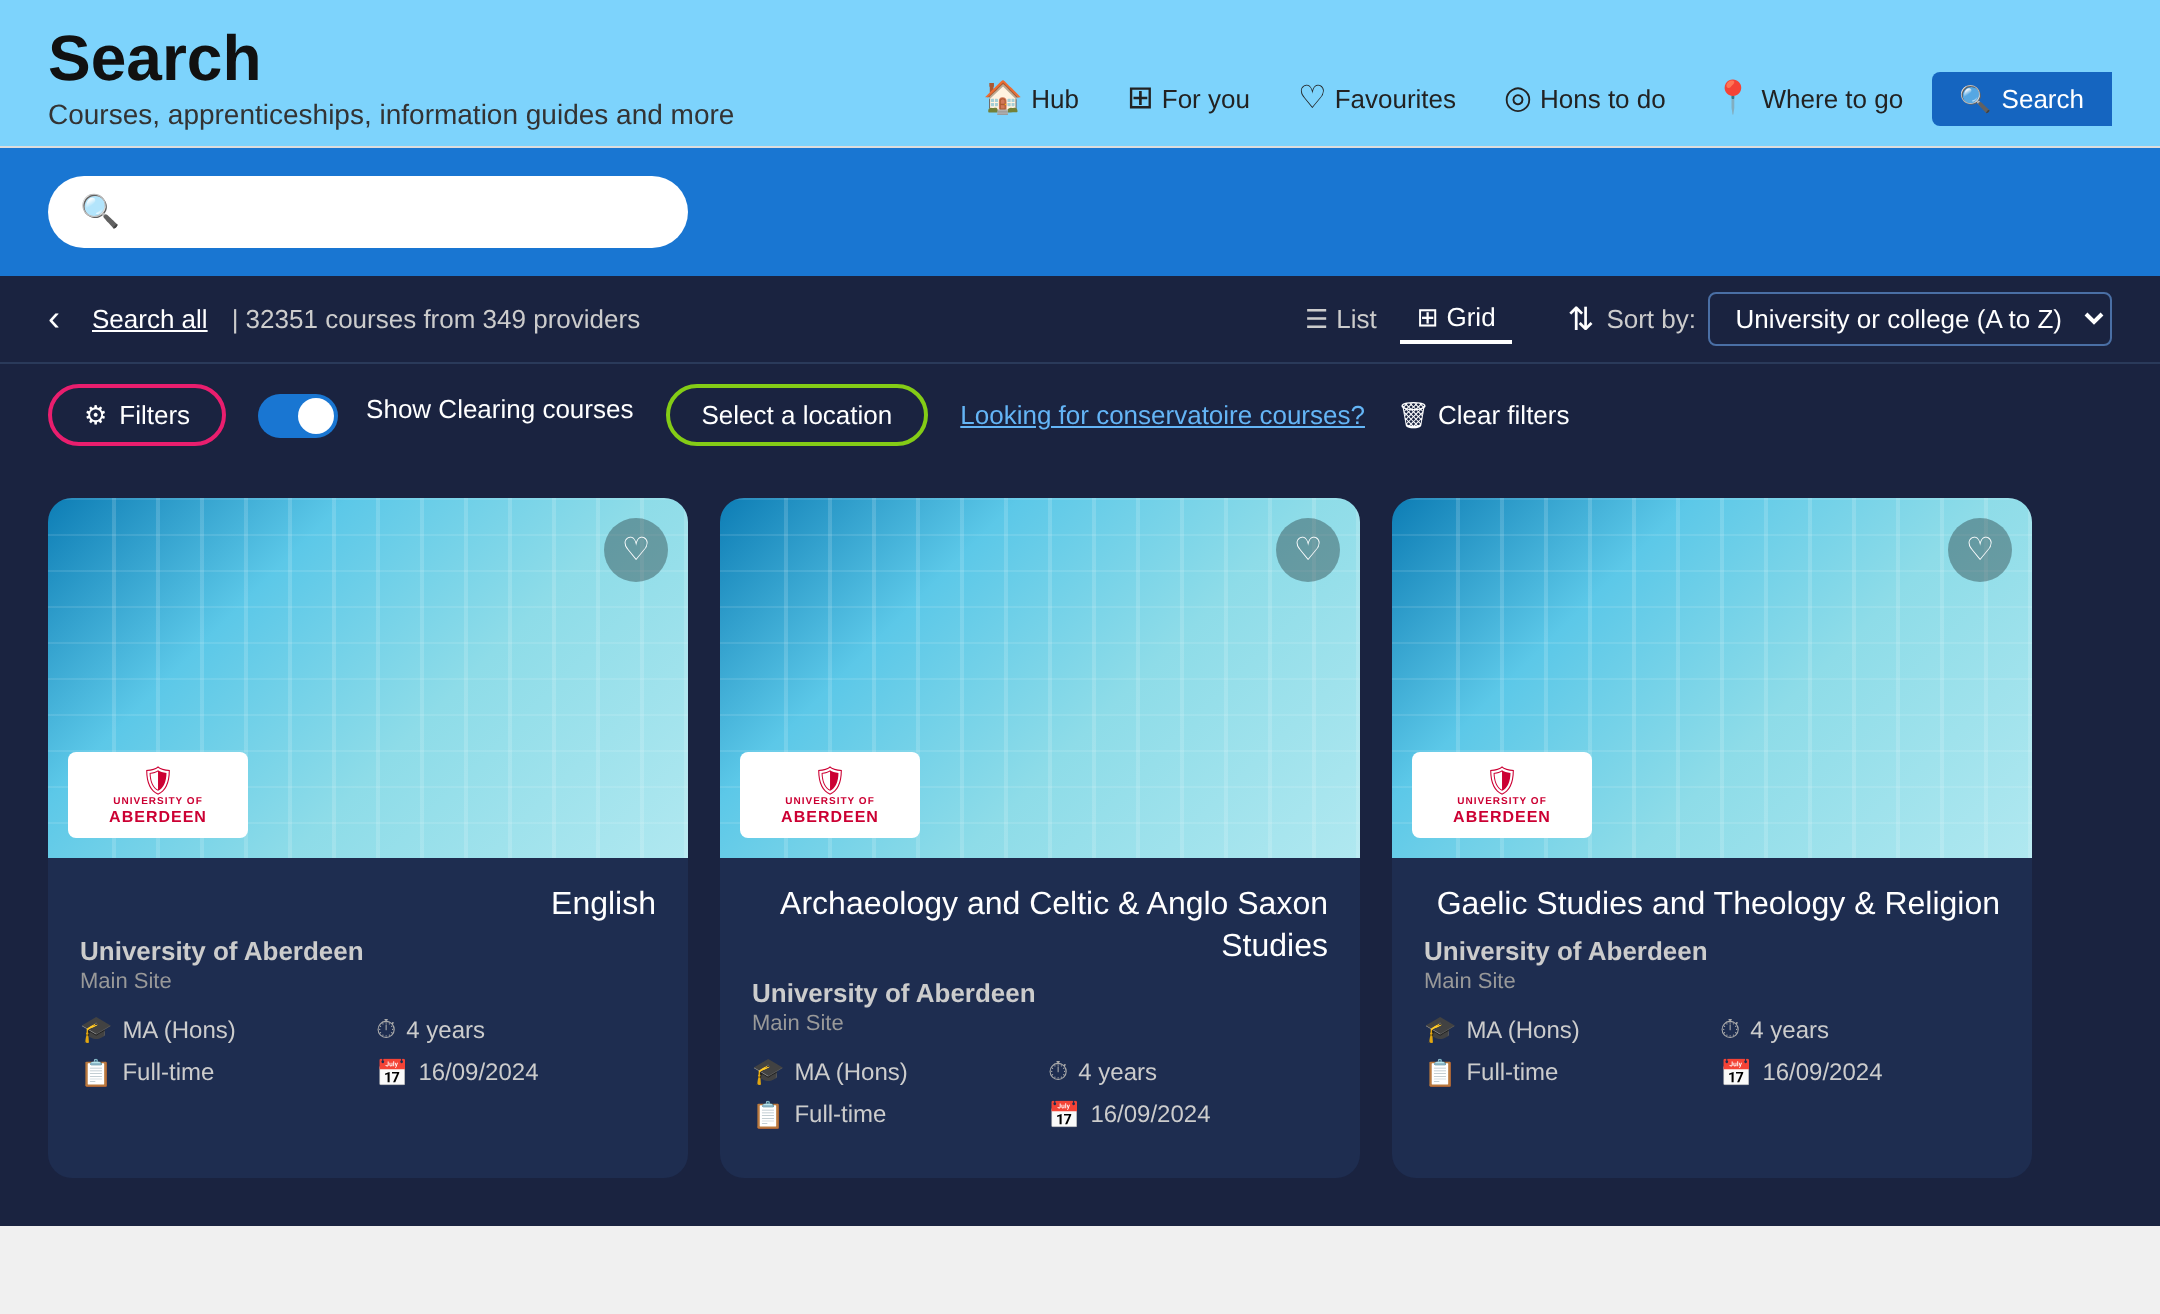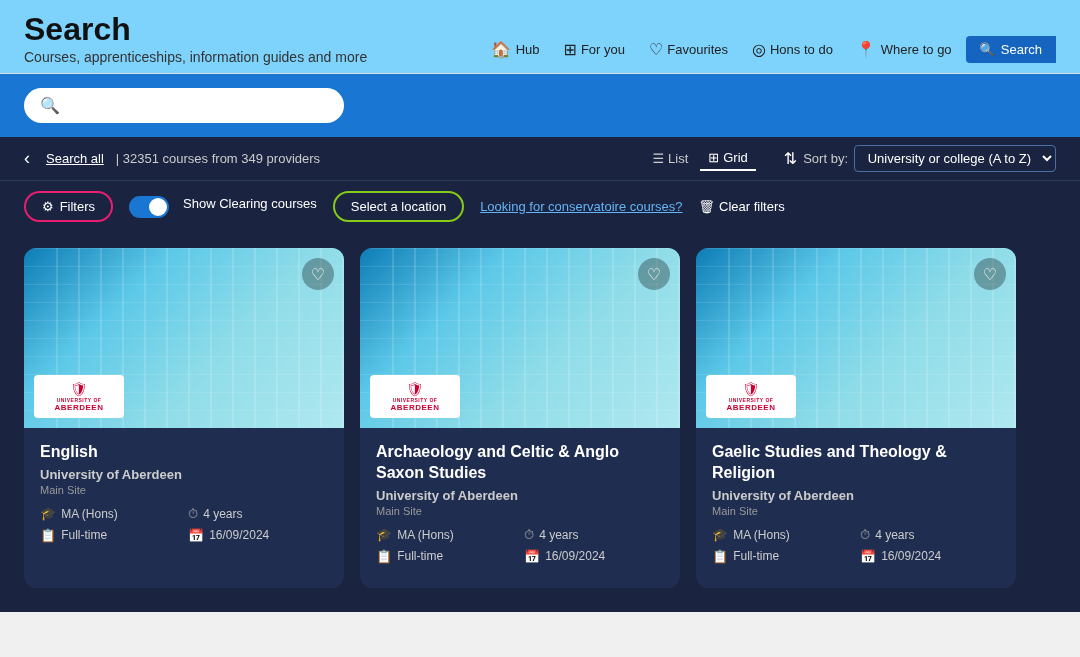--- a/index.html
+++ b/index.html
@@ -318,24 +318,25 @@
     .uni-logo-shield {
       font-size: 14px;
       color: #cc0033;
     }
     .card-body {
       padding: 14px 16px 10px 16px;
       flex: 1;
     }
     .card-course-title {
       font-size: 16px;
-      font-weight: 700;
+      font-weight: 400;
       color: white;
       margin-bottom: 4px;
       line-height: 1.3;
+      text-align: right;
     }
     .card-uni-name {
       font-size: 13px;
       font-weight: 700;
       color: #ccc;
       margin-bottom: 2px;
     }
     .card-site {
       font-size: 11px;
       color: #999;

